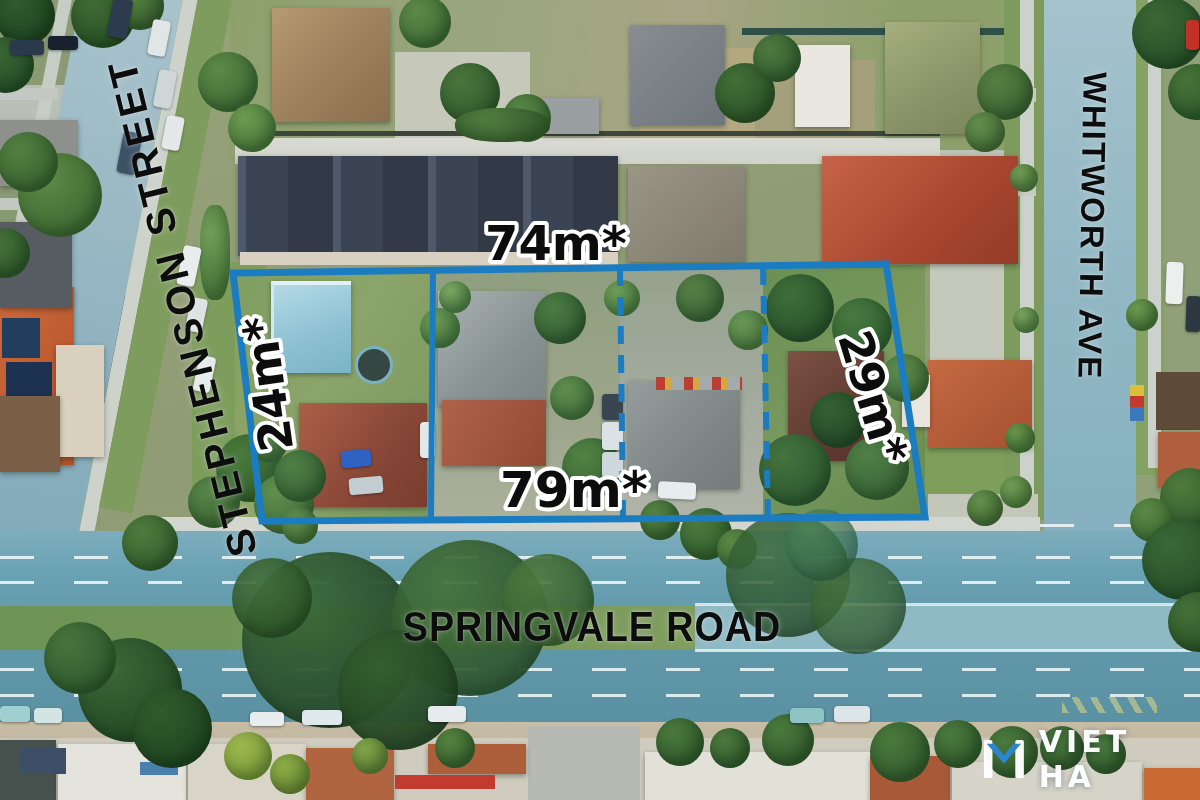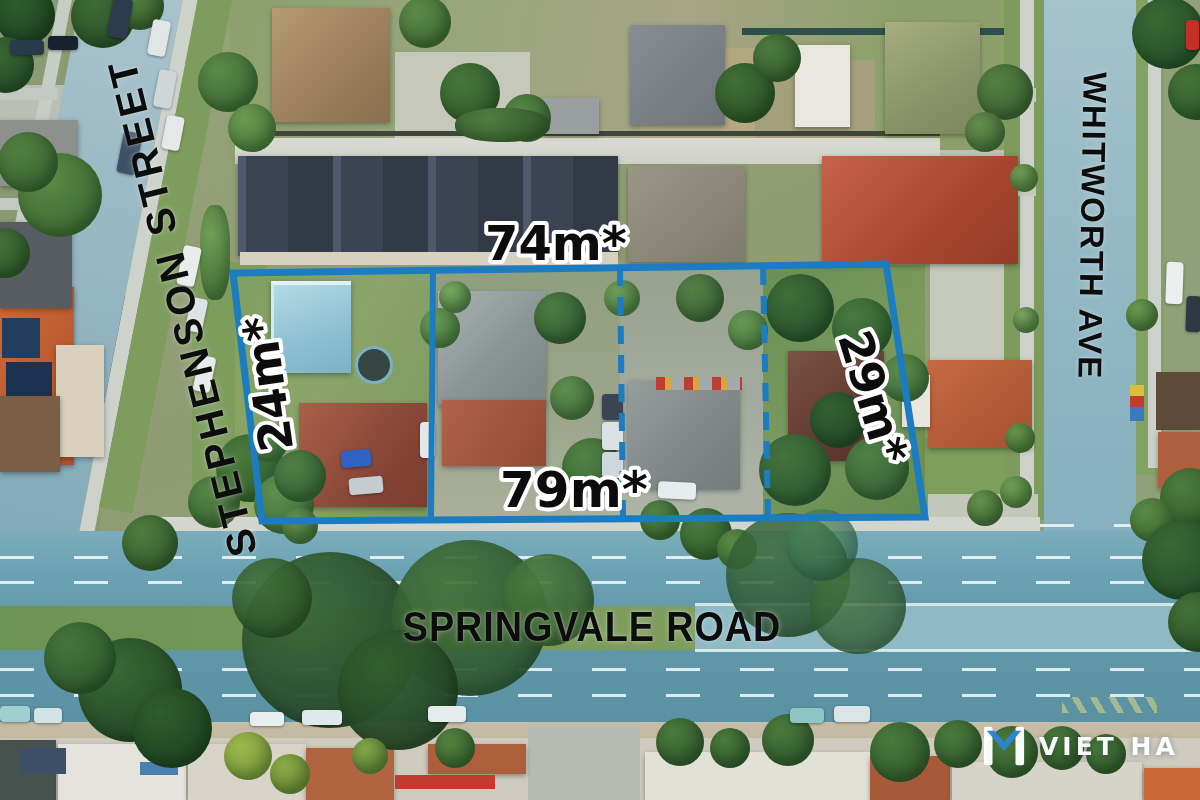--- a/index.html
+++ b/index.html
@@ -6,21 +6,21 @@
   #canvas{position:relative;width:1200px;height:800px;overflow:hidden;background:#95a07a;font-family:"Liberation Sans",sans-serif;}
   .abs{position:absolute;}
   .t{position:absolute;border-radius:50%;box-shadow:inset -5px -7px 12px rgba(0,20,0,.28);}
   .h{box-shadow:0 2px 5px rgba(20,30,20,.4);}
   .c{border-radius:4px;box-shadow:0 1px 3px rgba(0,0,0,.4);}
   .dash{background:repeating-linear-gradient(90deg,rgba(242,250,250,.85) 0 34px,transparent 34px 74px);}
   .street-label{position:absolute;text-align:center;font-weight:700;color:#0d0d0d;line-height:1.15;white-space:nowrap;
     text-shadow:0 0 2px rgba(255,255,255,.55),0 0 7px rgba(255,255,255,.3);}
   #overlay{position:absolute;left:0;top:0;}
   .logo{position:absolute;display:flex;align-items:center;gap:13px;opacity:.97;}
-  .logo-text{font-family:"DejaVu Sans",sans-serif;font-weight:800;font-size:25px;color:#ffffff;letter-spacing:4px;
+  .logo-text{font-family:"DejaVu Sans",sans-serif;font-weight:800;font-size:30px;color:#ffffff;letter-spacing:4px;
     text-shadow:0 1px 6px rgba(0,30,60,.4);}
 </style>
 </head>
 <body>
 
 <div id="canvas">
   <div id="scene">
       <div class="abs" style="left: 0px; top: 0px; width: 1200px; height: 800px; background: linear-gradient(160deg, rgb(152, 163, 123), rgb(143, 156, 116) 40%, rgb(151, 160, 124));"></div>
       <div class="abs" style="left: 230px; top: 0px; width: 810px; height: 160px; background: linear-gradient(100deg, rgb(141, 160, 108), rgb(154, 166, 126) 30%, rgb(167, 165, 133) 55%, rgb(141, 160, 108) 80%);"></div>
       <div class="abs" style="left: 395px; top: 52px; width: 135px; height: 92px; background: rgb(198, 200, 186);"></div>

